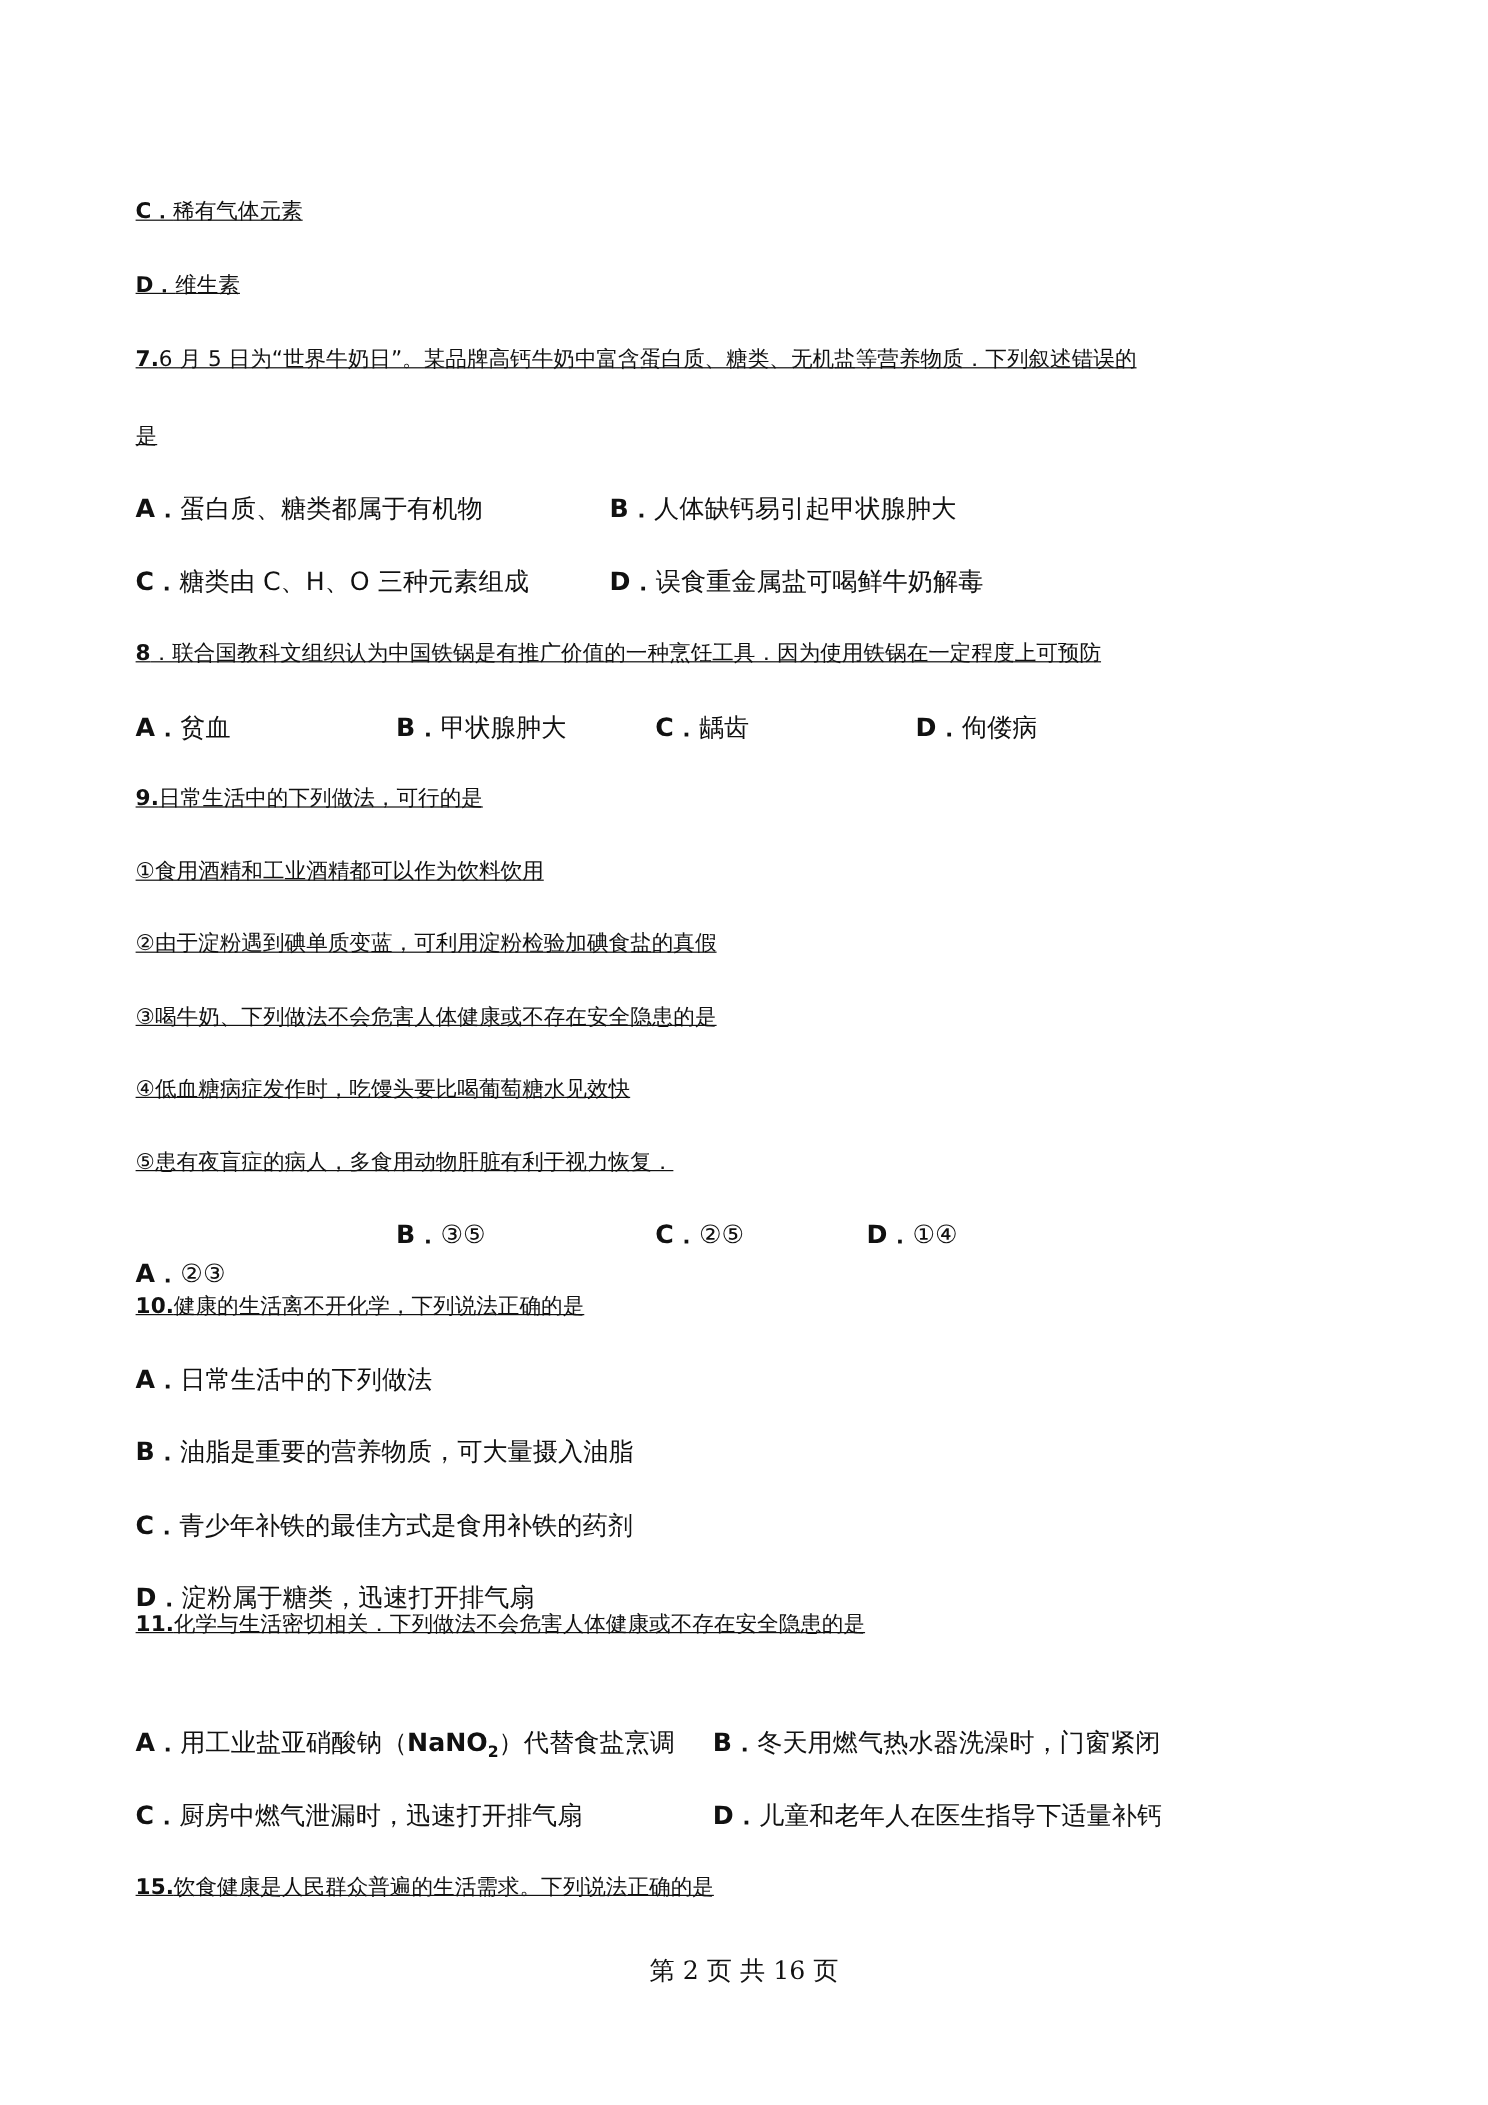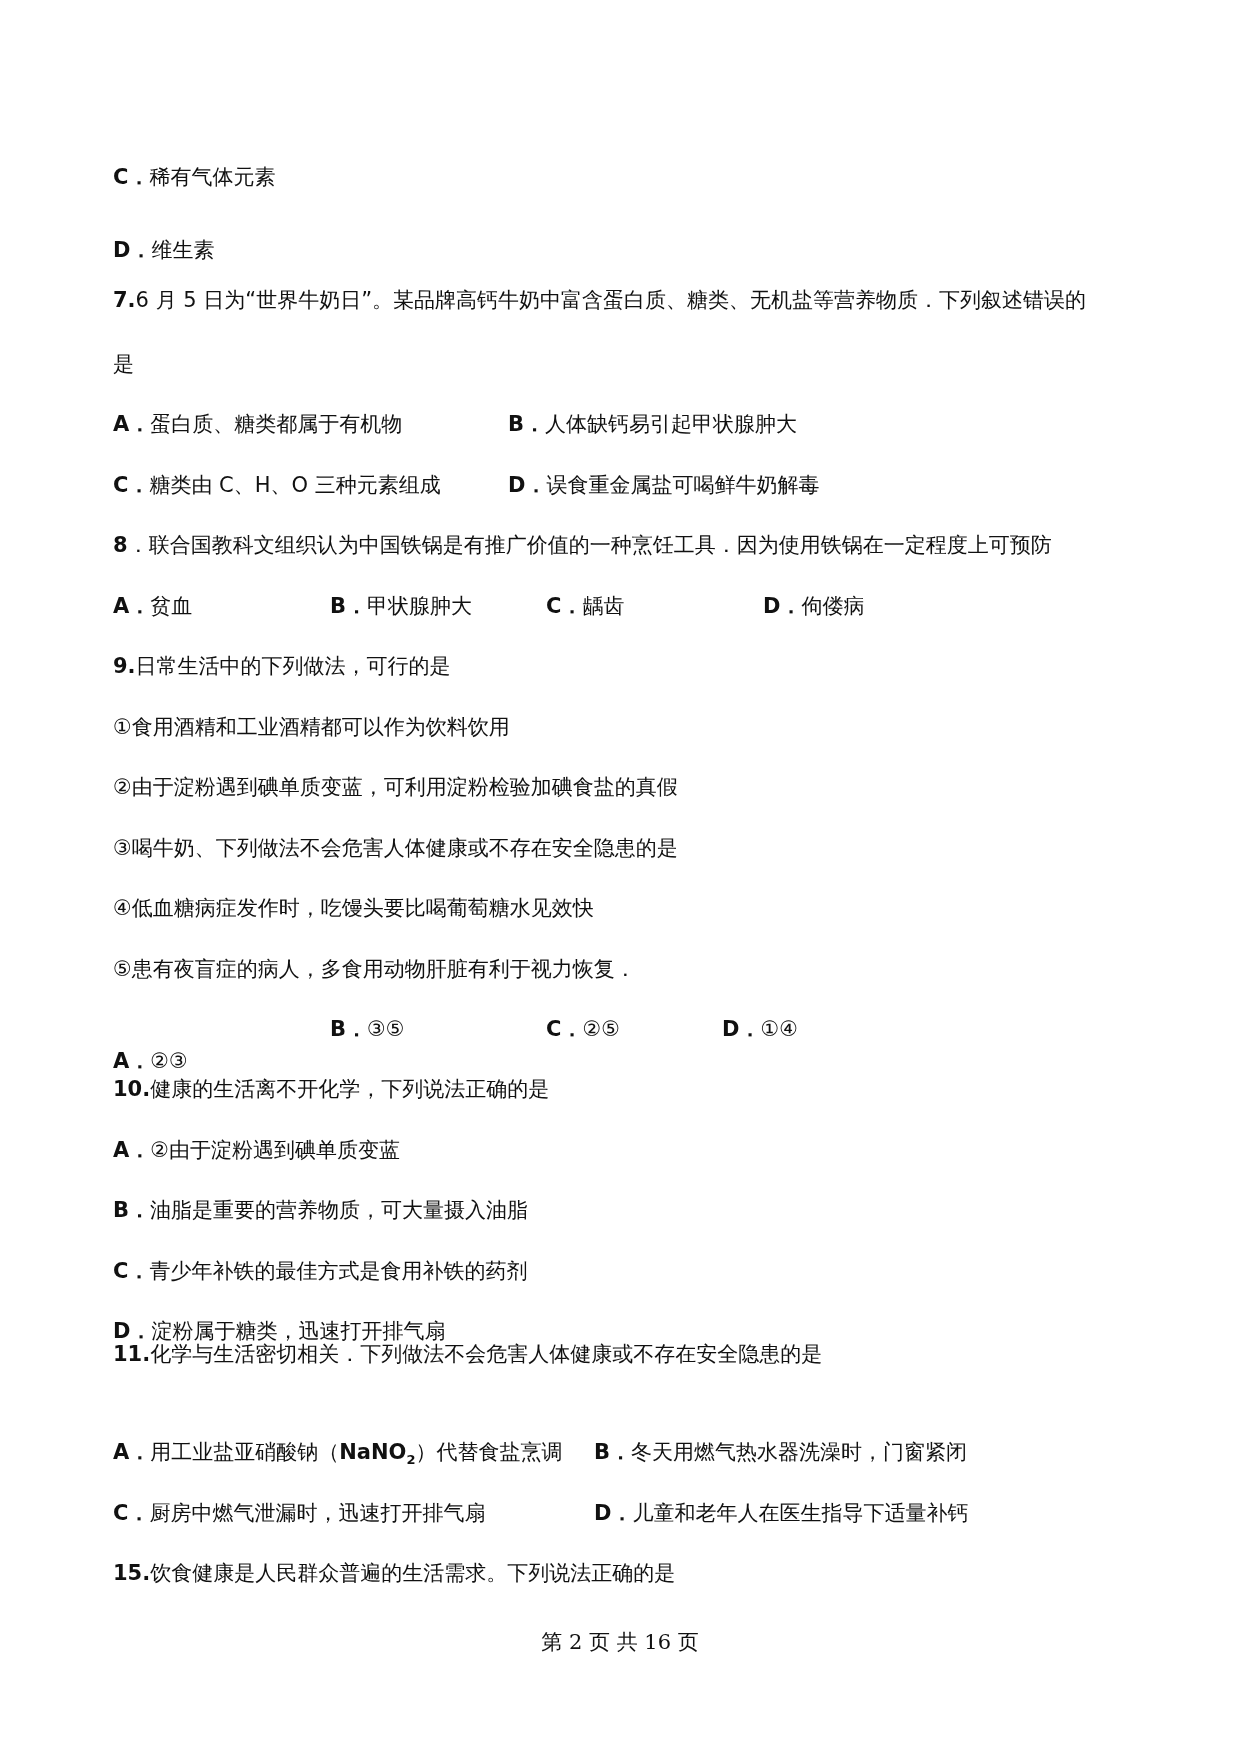--- a/index.html
+++ b/index.html
@@ -1,32 +1,32 @@
 <!DOCTYPE html>
 <html><head>
 <meta charset="utf-8">
 <style>
   html, body { margin: 0; padding: 0; background: #ffffff; }
   body { width: 1240px; height: 1754px; position: relative; overflow: hidden;
          font-family: "DejaVu Sans", "Liberation Sans", sans-serif; color: #111; }
-  .line { position: absolute; left: 113px; font-size: 21px; line-height: 28px; white-space: nowrap; }
+  .line { position: absolute; left: 113px; font-size: 18px; line-height: 28px; white-space: nowrap; text-decoration: underline; }
   .b { font-weight: bold; }
   .opt { position: absolute; font-size: 21px; line-height: 28px; white-space: nowrap; }
   .lbl { font-weight: bold; }
   .footer { position: absolute; top: 1628px; left: 0; width: 1240px; text-align: center;
             font-family: "DejaVu Serif", "Liberation Serif", serif; font-size: 21px; line-height: 28px; }
   sub { font-size: 13px; }
 </style>
 </head>
 <body>
 
 <div class="line" style="top:163px">
   <span class="lbl">C．</span><span>稀有气体元素</span>
 </div>
-<div class="line" style="top:236px">
+<div class="line" style="top:224px">
   <span class="lbl">D．</span><span>维生素</span>
 </div>
 
 <div class="line" style="top:286px">
   <span class="b">7.</span><span>6 月 5 日为“世界牛奶日”。某品牌高钙牛奶中富含蛋白质、糖类、无机盐等营养物质．下列叙述错误的</span>
 </div>
 <div class="line" style="top:350px">
   <span>是</span>
 </div>
 <div class="opt" style="top:410px; left:113px">
@@ -76,21 +76,21 @@
   <span class="lbl">C．</span><span>②⑤</span>
 </div>
 <div class="opt" style="top:1015px; left:722px">
   <span class="lbl">D．</span><span>①④</span>
 </div>
 
 <div class="line" style="top:1075px">
   <span class="b">10.</span><span>健康的生活离不开化学，下列说法正确的是</span>
 </div>
 <div class="opt" style="top:1136px; left:113px">
-  <span class="lbl">A．</span><span>②由于淀粉遇到碘单质变蓝</span>
+  <span class="lbl">A．</span><span>日常生活中的下列做法</span>
 </div>
 <div class="opt" style="top:1196px; left:113px">
   <span class="lbl">B．</span><span>油脂是重要的营养物质，可大量摄入油脂</span>
 </div>
 <div class="opt" style="top:1257px; left:113px">
   <span class="lbl">C．</span><span>青少年补铁的最佳方式是食用补铁的药剂</span>
 </div>
 <div class="opt" style="top:1317px; left:113px">
   <span class="lbl">D．</span><span>淀粉属于糖类，迅速打开排气扇</span>
 </div>

